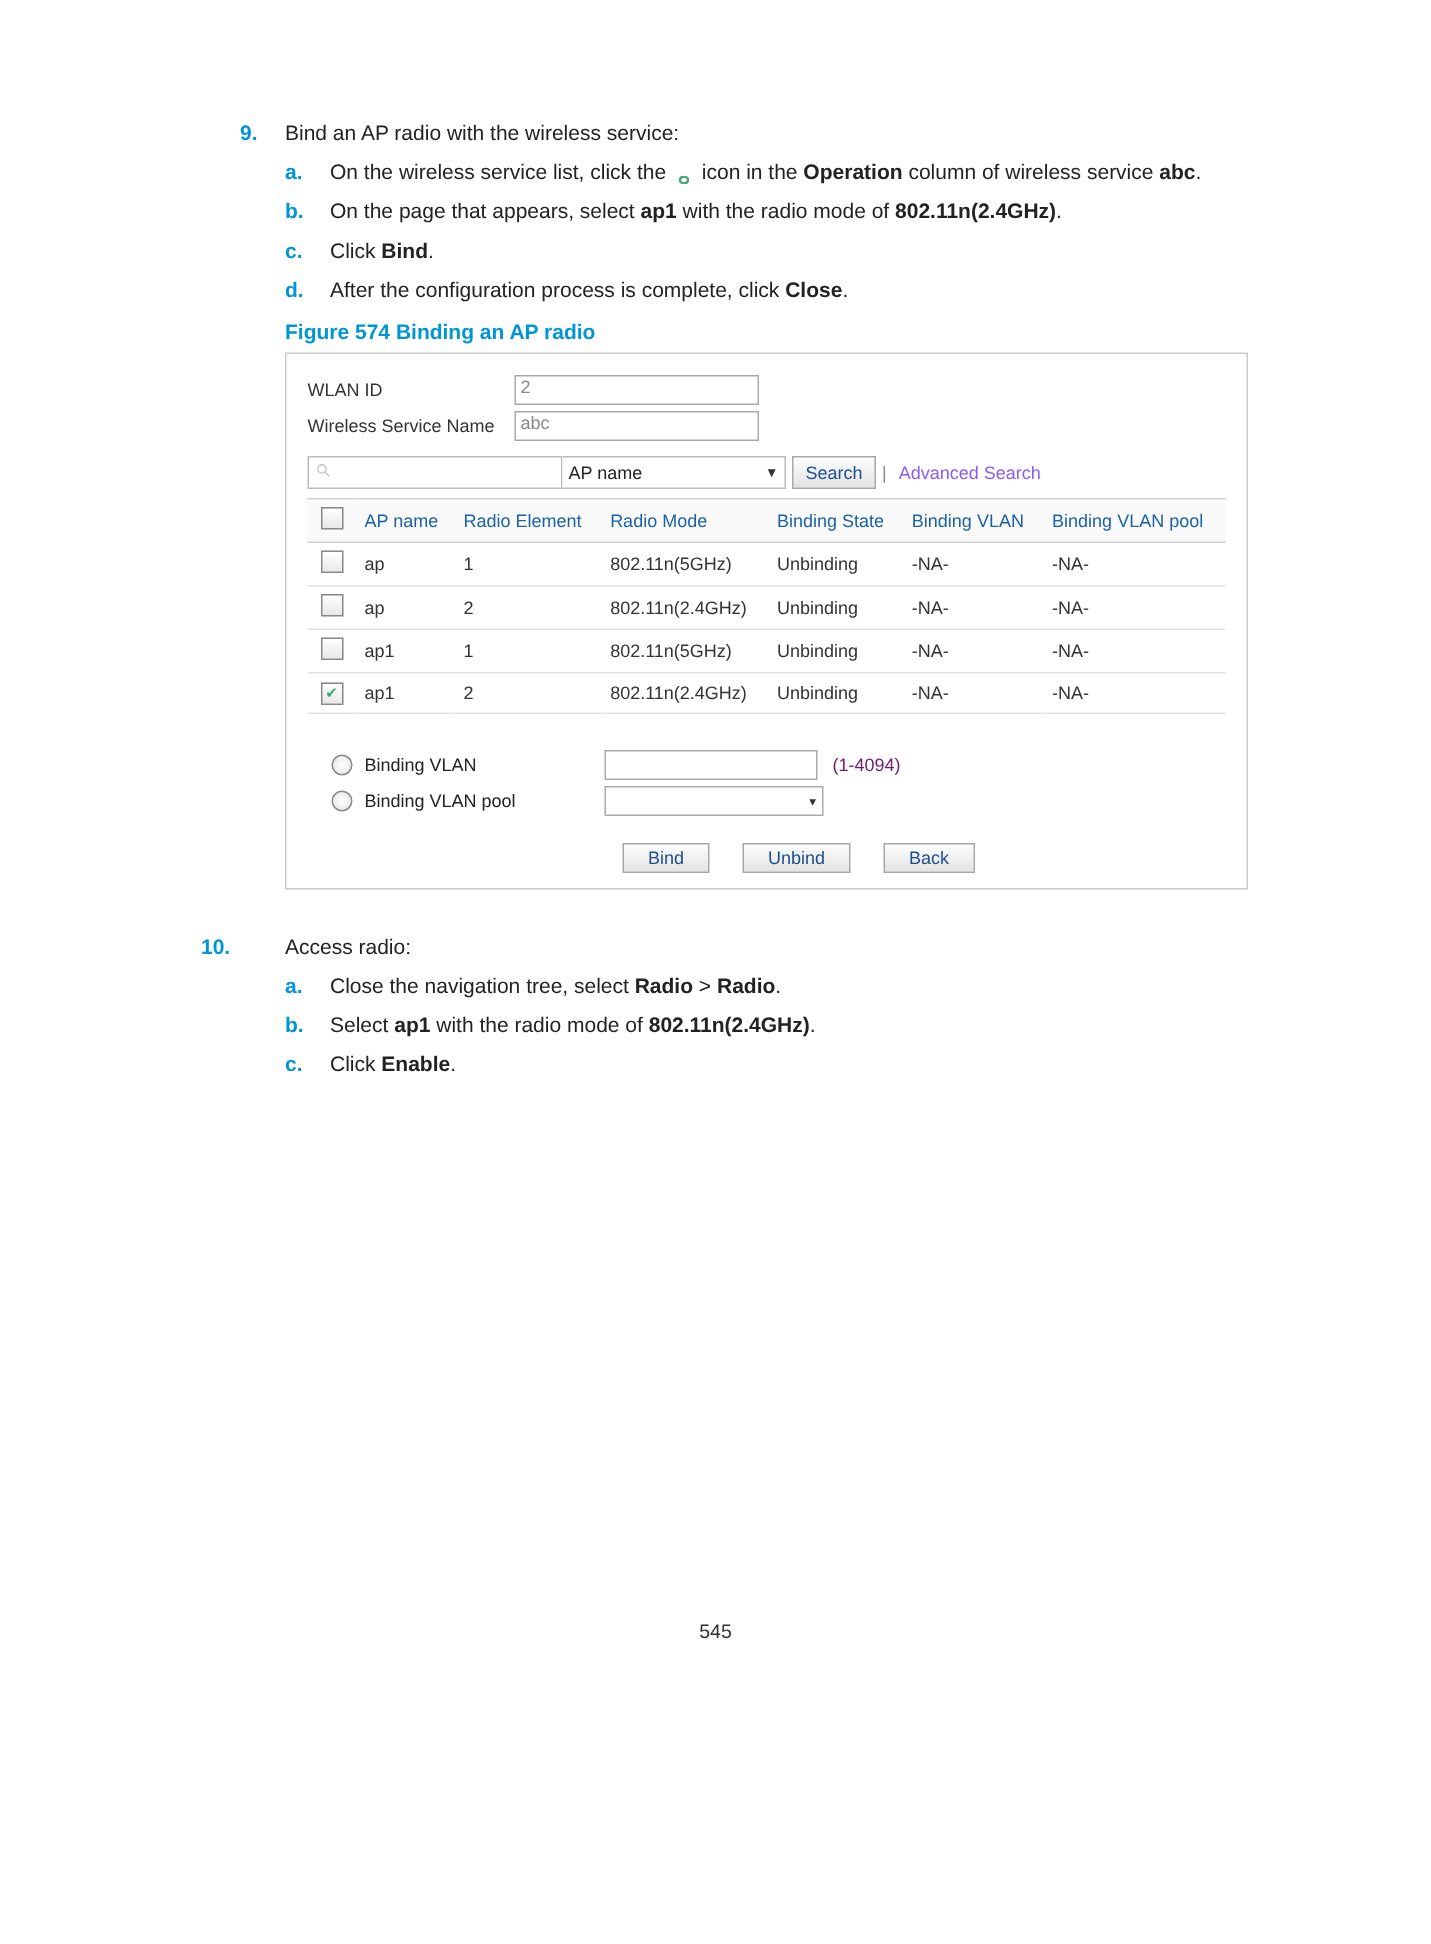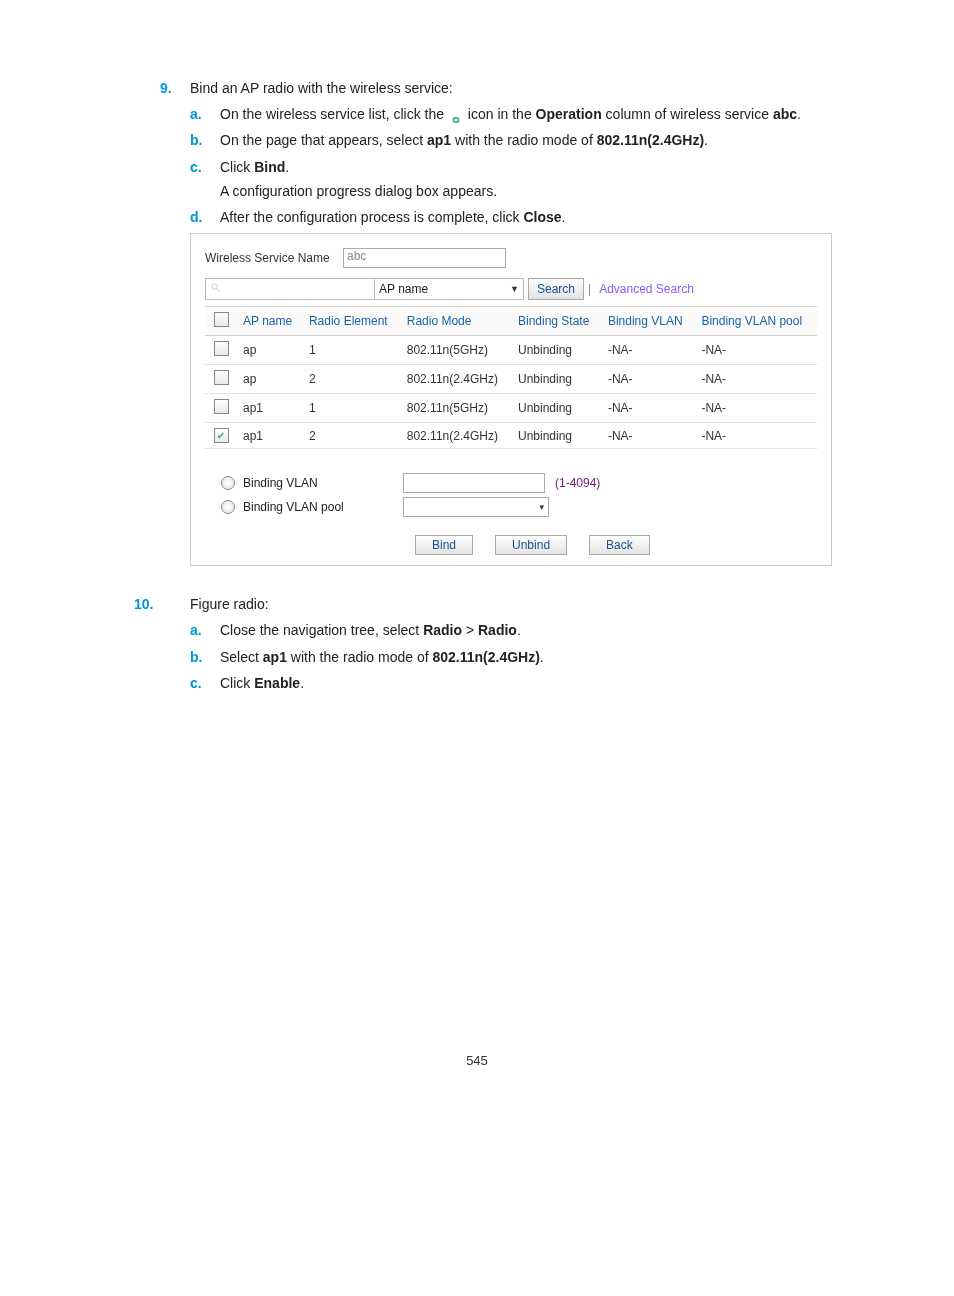--- a/index.html
+++ b/index.html
@@ -276,32 +276,36 @@
         </span>
         <span> icon in the </span><b>Operation</b><span> column of wireless service </span><b>abc</b><span>.</span>
       </li>
       <li>
         <span class="sub-letter">b.</span>
         <span>On the page that appears, select </span><b>ap1</b><span> with the radio mode of </span><b>802.11n(2.4GHz)</b><span>.</span>
       </li>
       <li>
         <span class="sub-letter">c.</span>
         <span>Click </span><b>Bind</b><span>.</span>
-        <div class="extra-note" style="margin-left:0;">A configuration progress dialog box appears.</div>
       </li>
       <li>
         <span class="sub-letter">d.</span>
         <span>After the configuration process is complete, click </span><b>Close</b><span>.</span>
       </li>
     </ol>
 
+    <div class="figure-caption">Figure 574 Binding an AP radio</div>
 
     <div class="screenshot">
 
       <div class="form-area">
+        <div class="form-row">
+          <div class="form-label">WLAN ID</div>
+          <div class="text-input">2</div>
+        </div>
         <div class="form-row">
           <div class="form-label">Wireless Service Name</div>
           <div class="text-input">abc</div>
         </div>
 
         <div class="search-bar">
           <div class="search-input">
             <span style="opacity:.5">
               <svg width="11" height="11" viewBox="0 0 24 24">
                   <circle cx="10" cy="10" r="6" fill="none" stroke="#888" stroke-width="2"></circle>
@@ -390,21 +394,21 @@
       <div class="btn-row">
         <span class="action-btn">Bind</span>
         <span class="action-btn">Unbind</span>
         <span class="action-btn">Back</span>
       </div>
     </div>
   </li>
 
   <li style="margin-top:30px;">
     <span class="step-num" style="left:24px;">10.</span>
-    <span>Figure radio:</span>
+    <span>Access radio:</span>
     <ol class="sub-list">
       <li>
         <span class="sub-letter">a.</span>
         <span>Close the navigation tree, select </span><b>Radio</b><span> &gt; </span><b>Radio</b><span>.</span>
       </li>
       <li>
         <span class="sub-letter">b.</span>
         <span>Select </span><b>ap1</b><span> with the radio mode of </span><b>802.11n(2.4GHz)</b><span>.</span>
       </li>
       <li>

